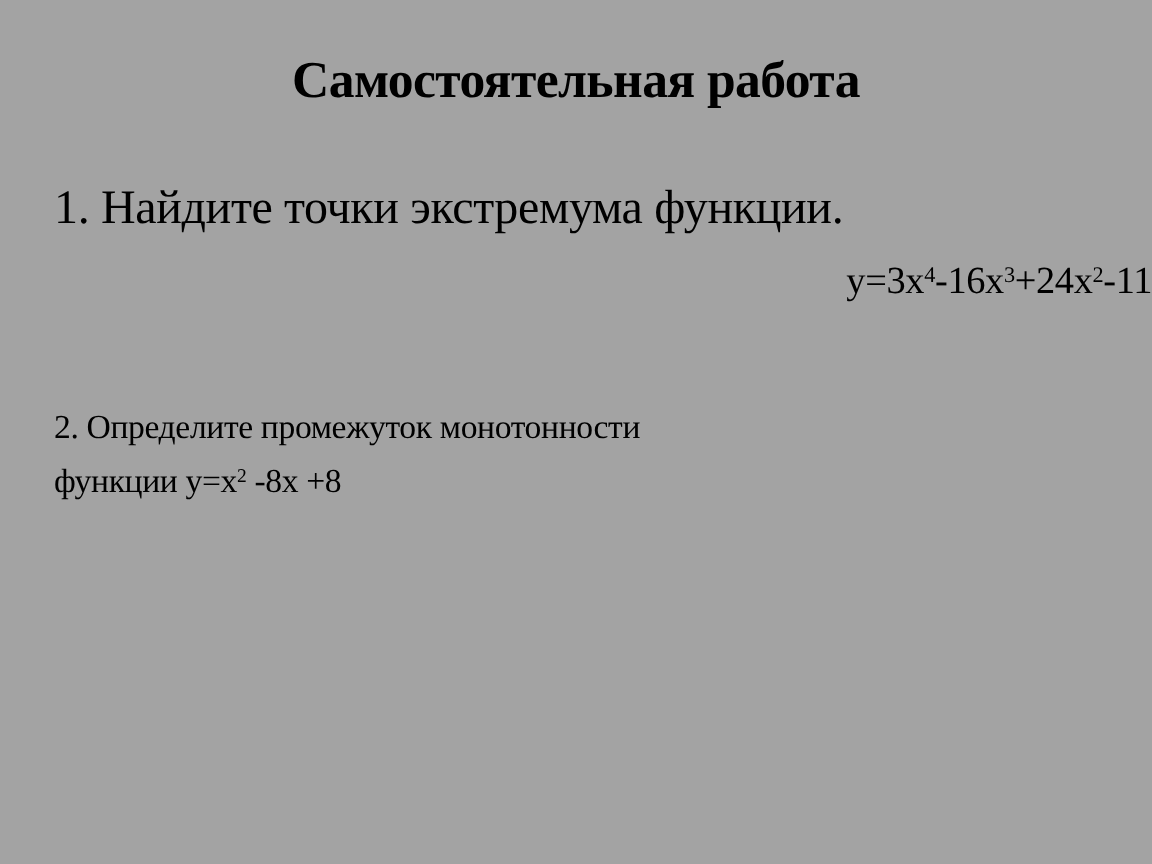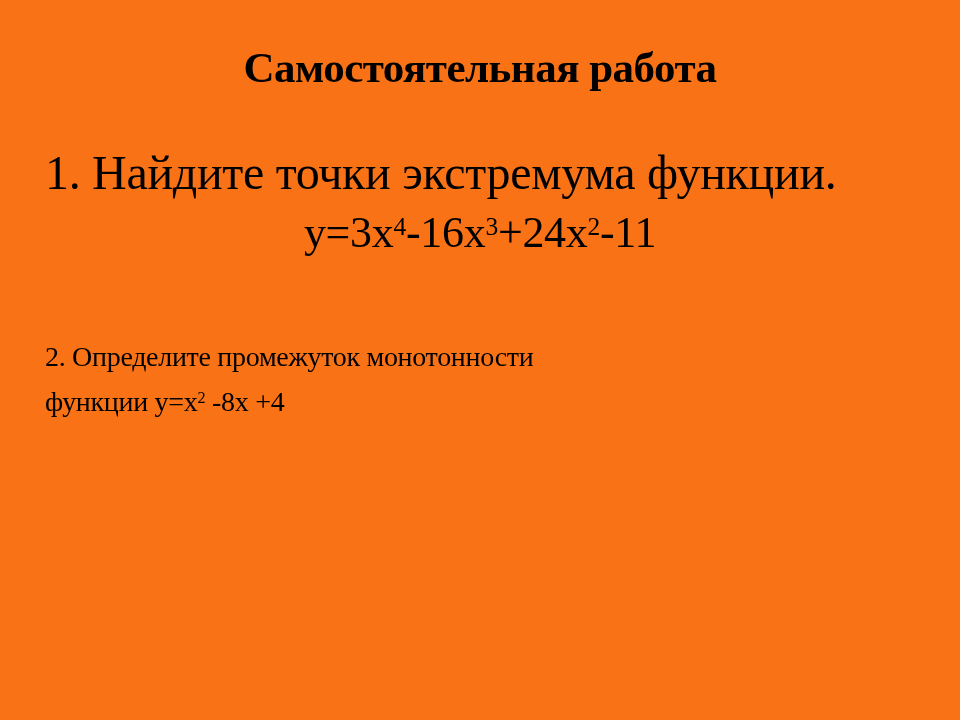--- a/index.html
+++ b/index.html
@@ -24,31 +24,31 @@
     font-weight: 700;
     font-size: 43px;
     line-height: 50px;
     letter-spacing: -0.5px;
   }
   .q1 {
     position: absolute;
     top: 150px;
     left: 45px;
     right: 18px;
-    font-size: 48px;
+    font-size: 40px;
     line-height: 45px;
     letter-spacing: -0.3px;
   }
   .formula {
     position: absolute;
     top: 208px;
     left: 0;
     width: 100%;
-    text-align: center;
-    font-size: 44px;
+    text-align: right;
+    font-size: 32px;
     line-height: 50px;
     letter-spacing: -0.3px;
     white-space: nowrap;
   }
   .q2 {
     position: absolute;
     top: 334px;
     left: 45px;
     right: 30px;
     font-size: 28px;
@@ -59,26 +59,26 @@
     font-size: 0.58em;
     position: relative;
     top: -0.47em;
     vertical-align: baseline;
     line-height: 0;
   }
 </style>
 </head>
 <body>
 
-<div class="slide" style="background: #f97316; color: rgb(0, 0, 0);">
+<div class="slide" style="background: #a3a3a3; color: rgb(0, 0, 0);">
 
   <div class="title">Самостоятельная работа</div>
 
   <div class="q1">1. Найдите точки экстремума функции.</div>
 
   <div class="formula"><span>у=3х</span><span class="sup">4</span><span>-16х</span><span class="sup">3</span><span>+24х</span><span class="sup">2</span><span>-11</span></div>
 
   <div class="q2">
     <div>2. Определите промежуток монотонности</div>
-    <div><span>функции у=х</span><span class="sup">2</span><span> -8х +4</span></div>
+    <div><span>функции у=х</span><span class="sup">2</span><span> -8х +8</span></div>
   </div>
 
 </div>
 
 </body></html>

